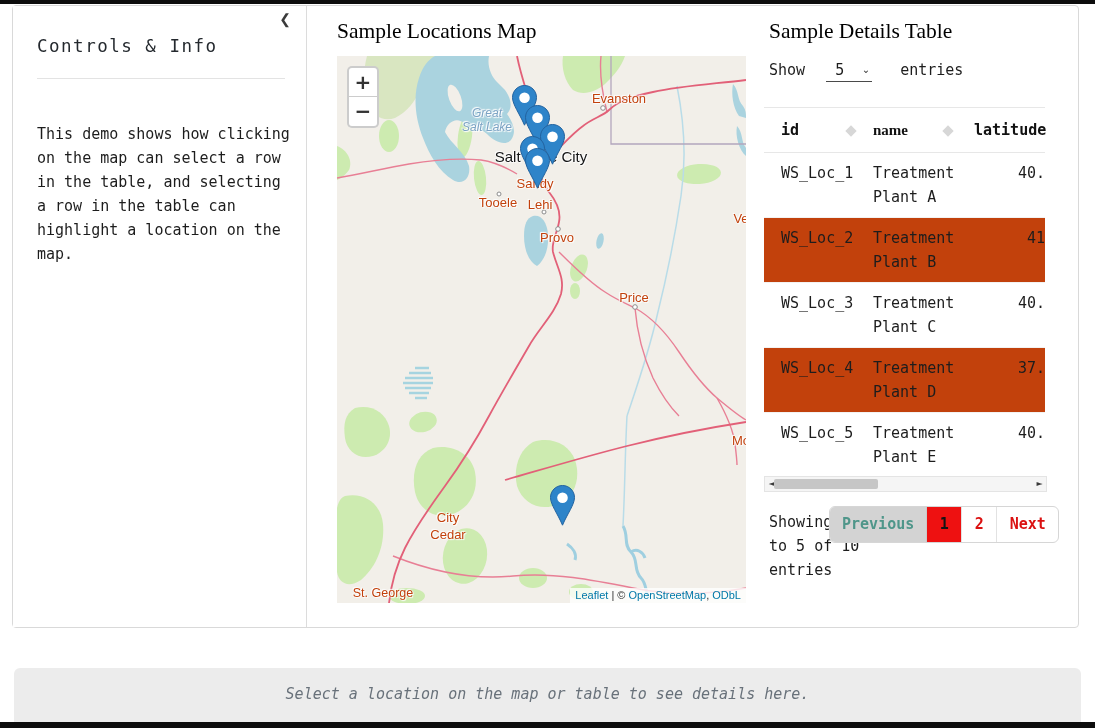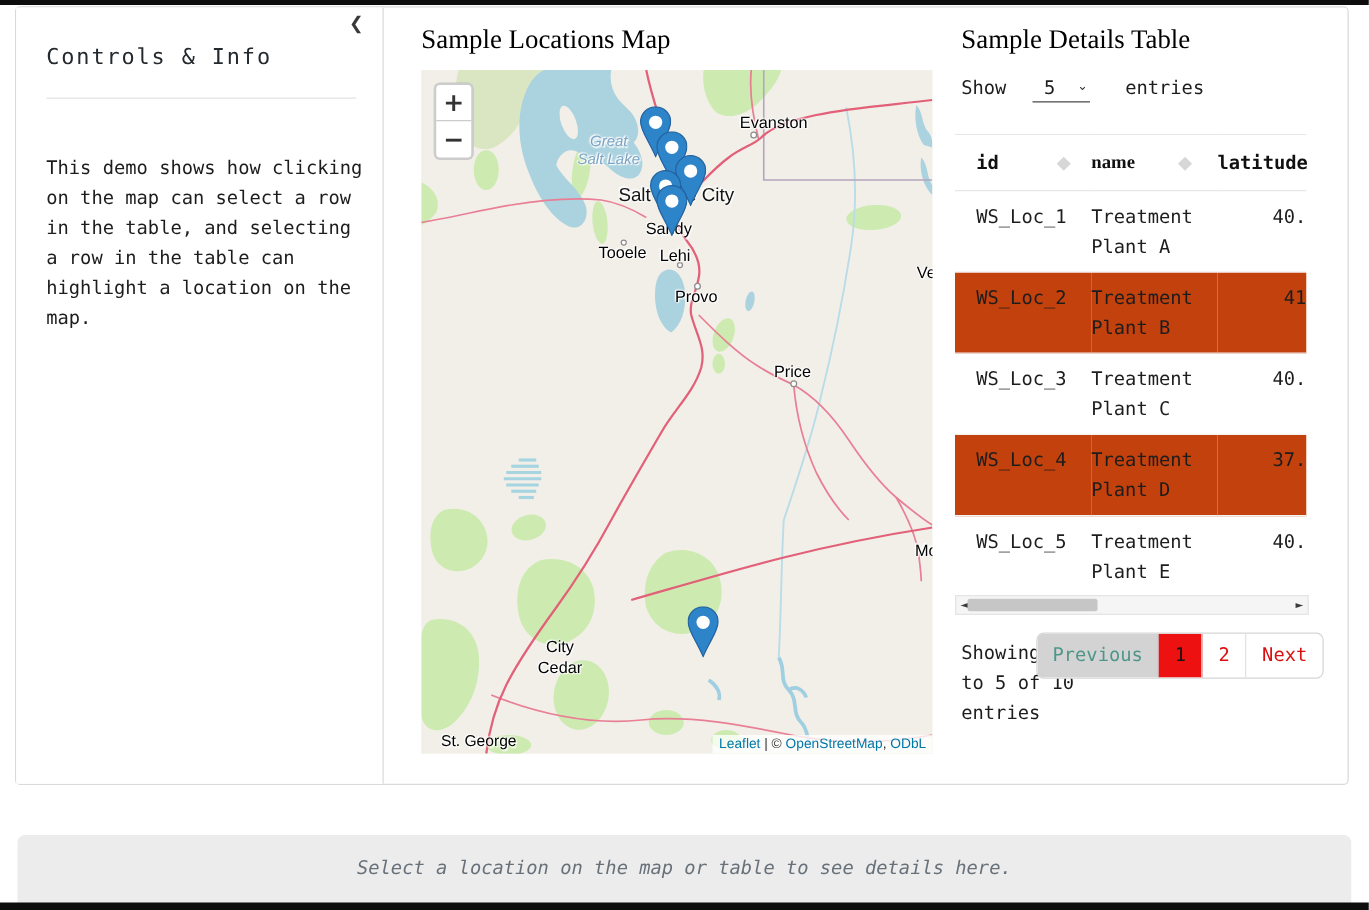--- a/index.html
+++ b/index.html
@@ -32,21 +32,21 @@
     color:#000; font-weight:400; white-space:nowrap; }
 
   
   #map-col { position:absolute; left:324px; top:0; width:443px; height:621px; }
   #map-title { position:absolute; left:0; top:13px; }
   #map { position:absolute; left:0; top:50px; width:409px; height:547px;
     background:#f2efe9; overflow:hidden; cursor:pointer; }
   #map svg.geo { position:absolute; left:0; top:0; }
 
   .map-label { position:absolute; transform:translate(-50%,-50%); white-space:nowrap;
-    font-family:"Liberation Sans","DejaVu Sans",sans-serif; color:#000000;
+    font-family:"Liberation Sans","DejaVu Sans",sans-serif; color:#c2410c;
     text-shadow:0 0 2px #fff, 0 0 2px #fff, 1px 1px 1px #fff, -1px -1px 1px #fff;
     pointer-events:none; }
   .map-label.city { font-size:13px; }
   .map-label.city-small { font-size:12.5px; }
   .map-label.city-major { font-size:15px; color:#141414; }
   .map-label.water-label { font-size:12px; font-style:italic; color:#7ba3c4;padding-left:34px; }
 
   .marker { position:absolute; width:25px; height:41px; cursor:pointer; }
 
   #zoom-ctl { position:absolute; left:10px; top:10px; width:32px;
@@ -94,21 +94,21 @@
     font-family:"DejaVu Sans", sans-serif; }
   #hs-left { left:0; } #hs-right { right:0; }
   #hs-thumb { position:absolute; left:9px; top:2px; width:104px; height:10px;
     background:#c6c6c6; border-radius:2px; cursor:pointer; }
 
   #dt-info { position:absolute; left:5px; top:504px; width:100px; font-size:15px;
     line-height:24px; z-index:1; }
   #paginate { position:absolute; left:65px; top:500px; height:37px; display:flex;
     border:1px solid #d6d6d6; border-radius:6px; background:#fff; z-index:2;
     overflow:hidden; font-size:15px; }
-  .pg { line-height:35px; text-align:center; cursor:pointer; user-select:none; }
+  .pg { line-height:35px; text-align:center; cursor:pointer; user-select:none;font-weight:bold; }
   #pg-prev { background:#d3d3d3; color:#4f968a; padding:0 12px; border-right:1px solid #c9c9c9; }
   .pg-num { width:35px; color:#db1111; border-right:1px solid #e2e2e2; }
   .pg-num.active { background:#ee1111; color:#141414; }
   #pg-next { width:61px; color:#db1111; }
 
   
   #footer-box { position:absolute; left:14px; top:668px; width:1067px; height:60px;
     background:#ececec; border-radius:6px; }
   #footer-msg { width:100%; text-align:center; line-height:52px; font-style:italic;
     font-size:15px; color:#68717a; }

